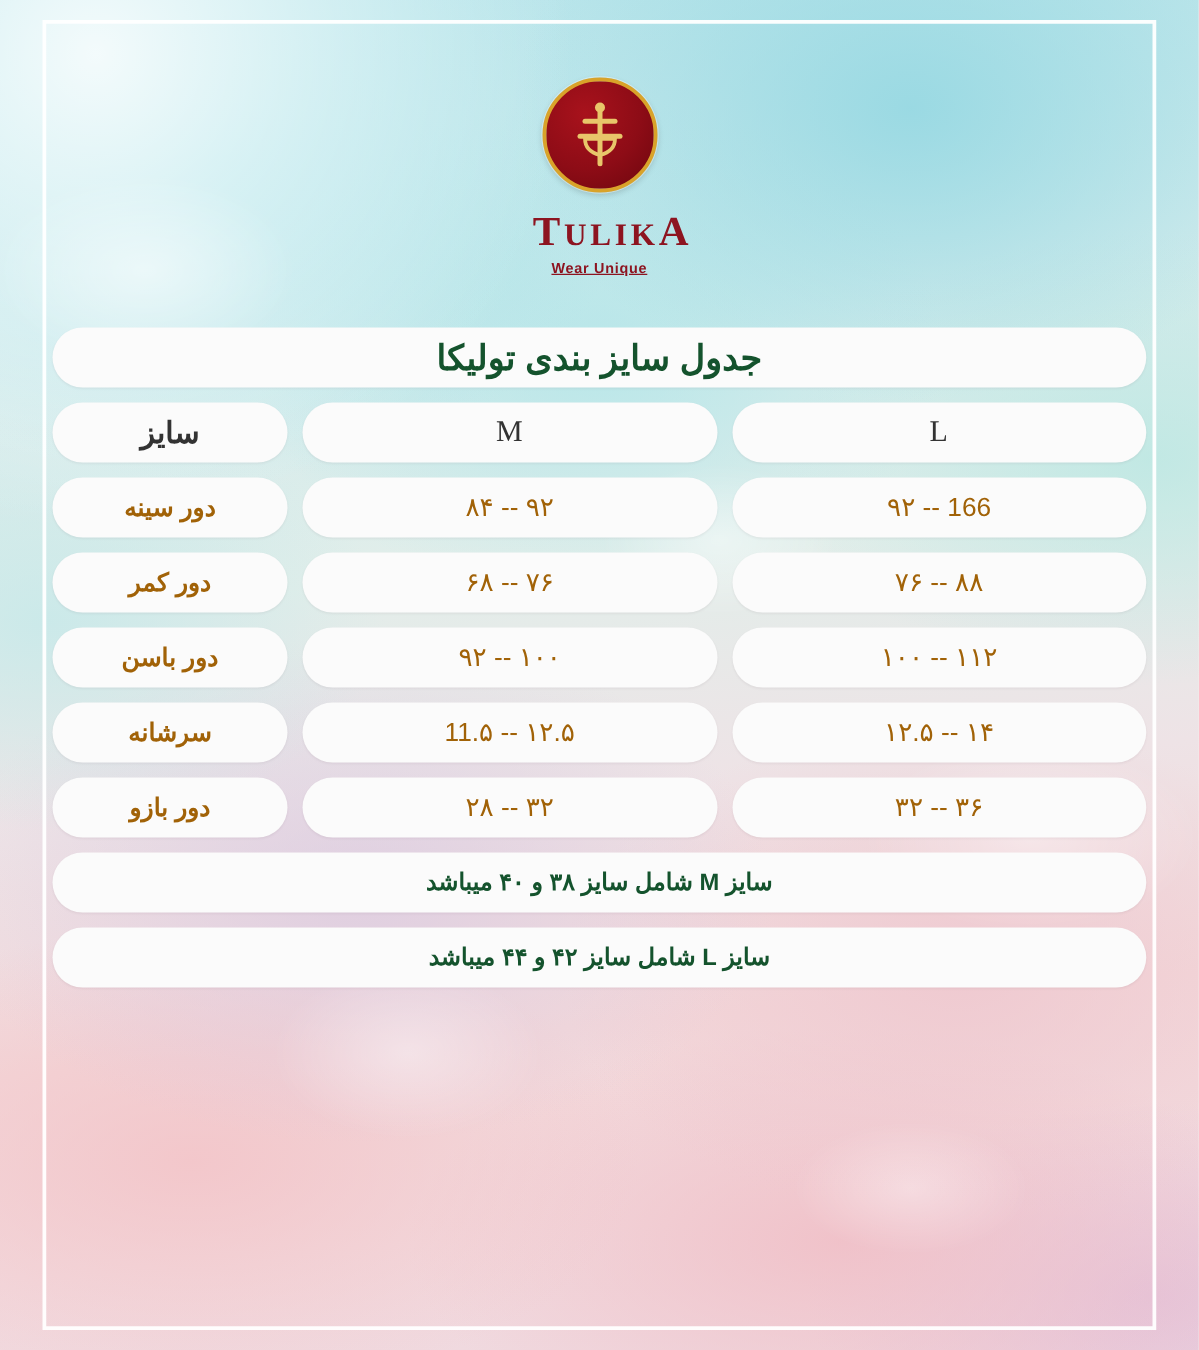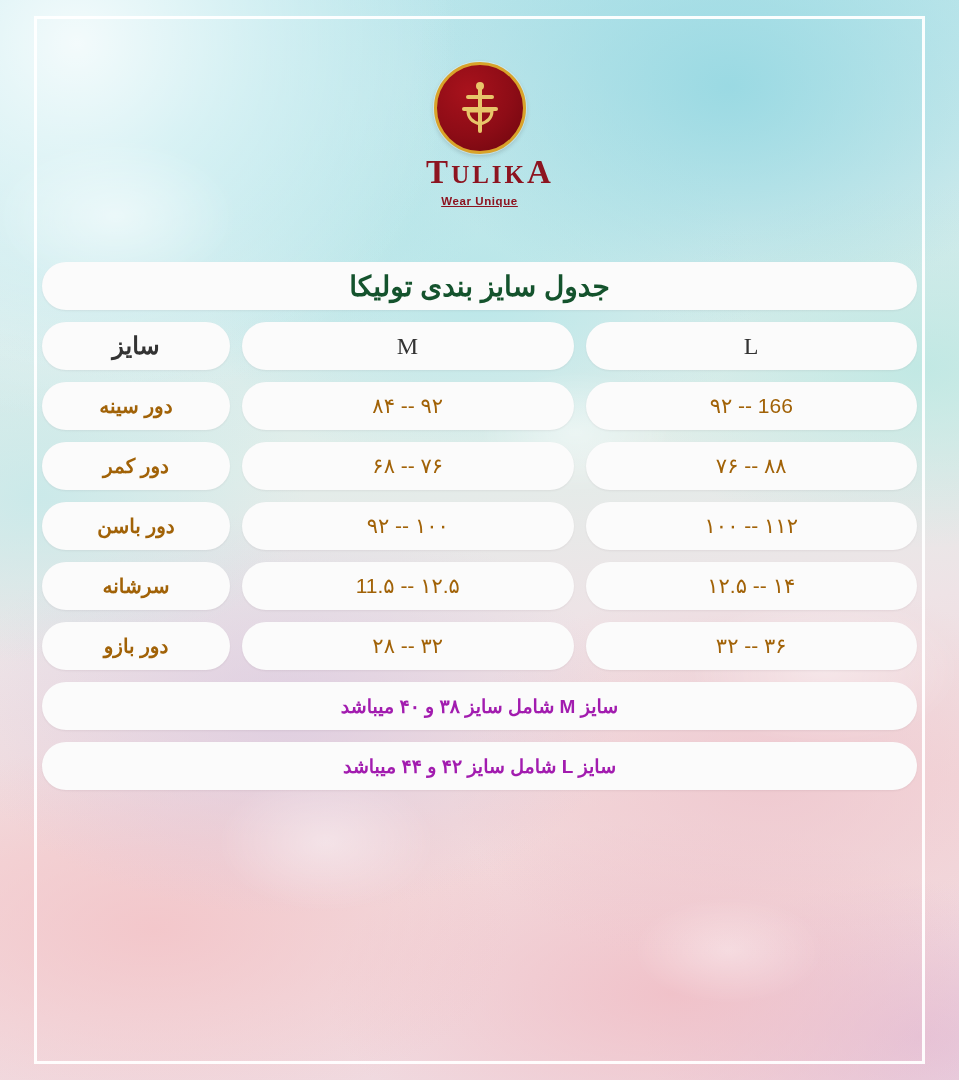--- a/index.html
+++ b/index.html
@@ -83,20 +83,21 @@
     position: relative;
   }
   .logo-badge .mark {
     position: absolute;
     inset: 0;
     display: flex;
     align-items: center;
     justify-content: center;
   }
   .logo-word {
+    margin-top: 14px;
     font-family: "Liberation Serif", serif;
     font-size: 33px;
     letter-spacing: 3px;
     color: #8d1420;
     font-weight: 700;
     padding-left: 21px;
   }
   .logo-word .small {
     font-size: 25px;
   }
@@ -164,21 +165,21 @@
     font-weight: 700;
     font-size: 24px;
   }
   .note {
     height: 48px;
     display: flex;
     align-items: center;
     justify-content: center;
     font-size: 19px;
     font-weight: 700;
-    color: #a21caf;
+    color: #14532d;
     margin-bottom: 12px;
   }
 </style>
 </head>
 <body>
 
 <div class="bg"></div>
 <div class="bg-texture"></div>
 <div class="frame"></div>
 

